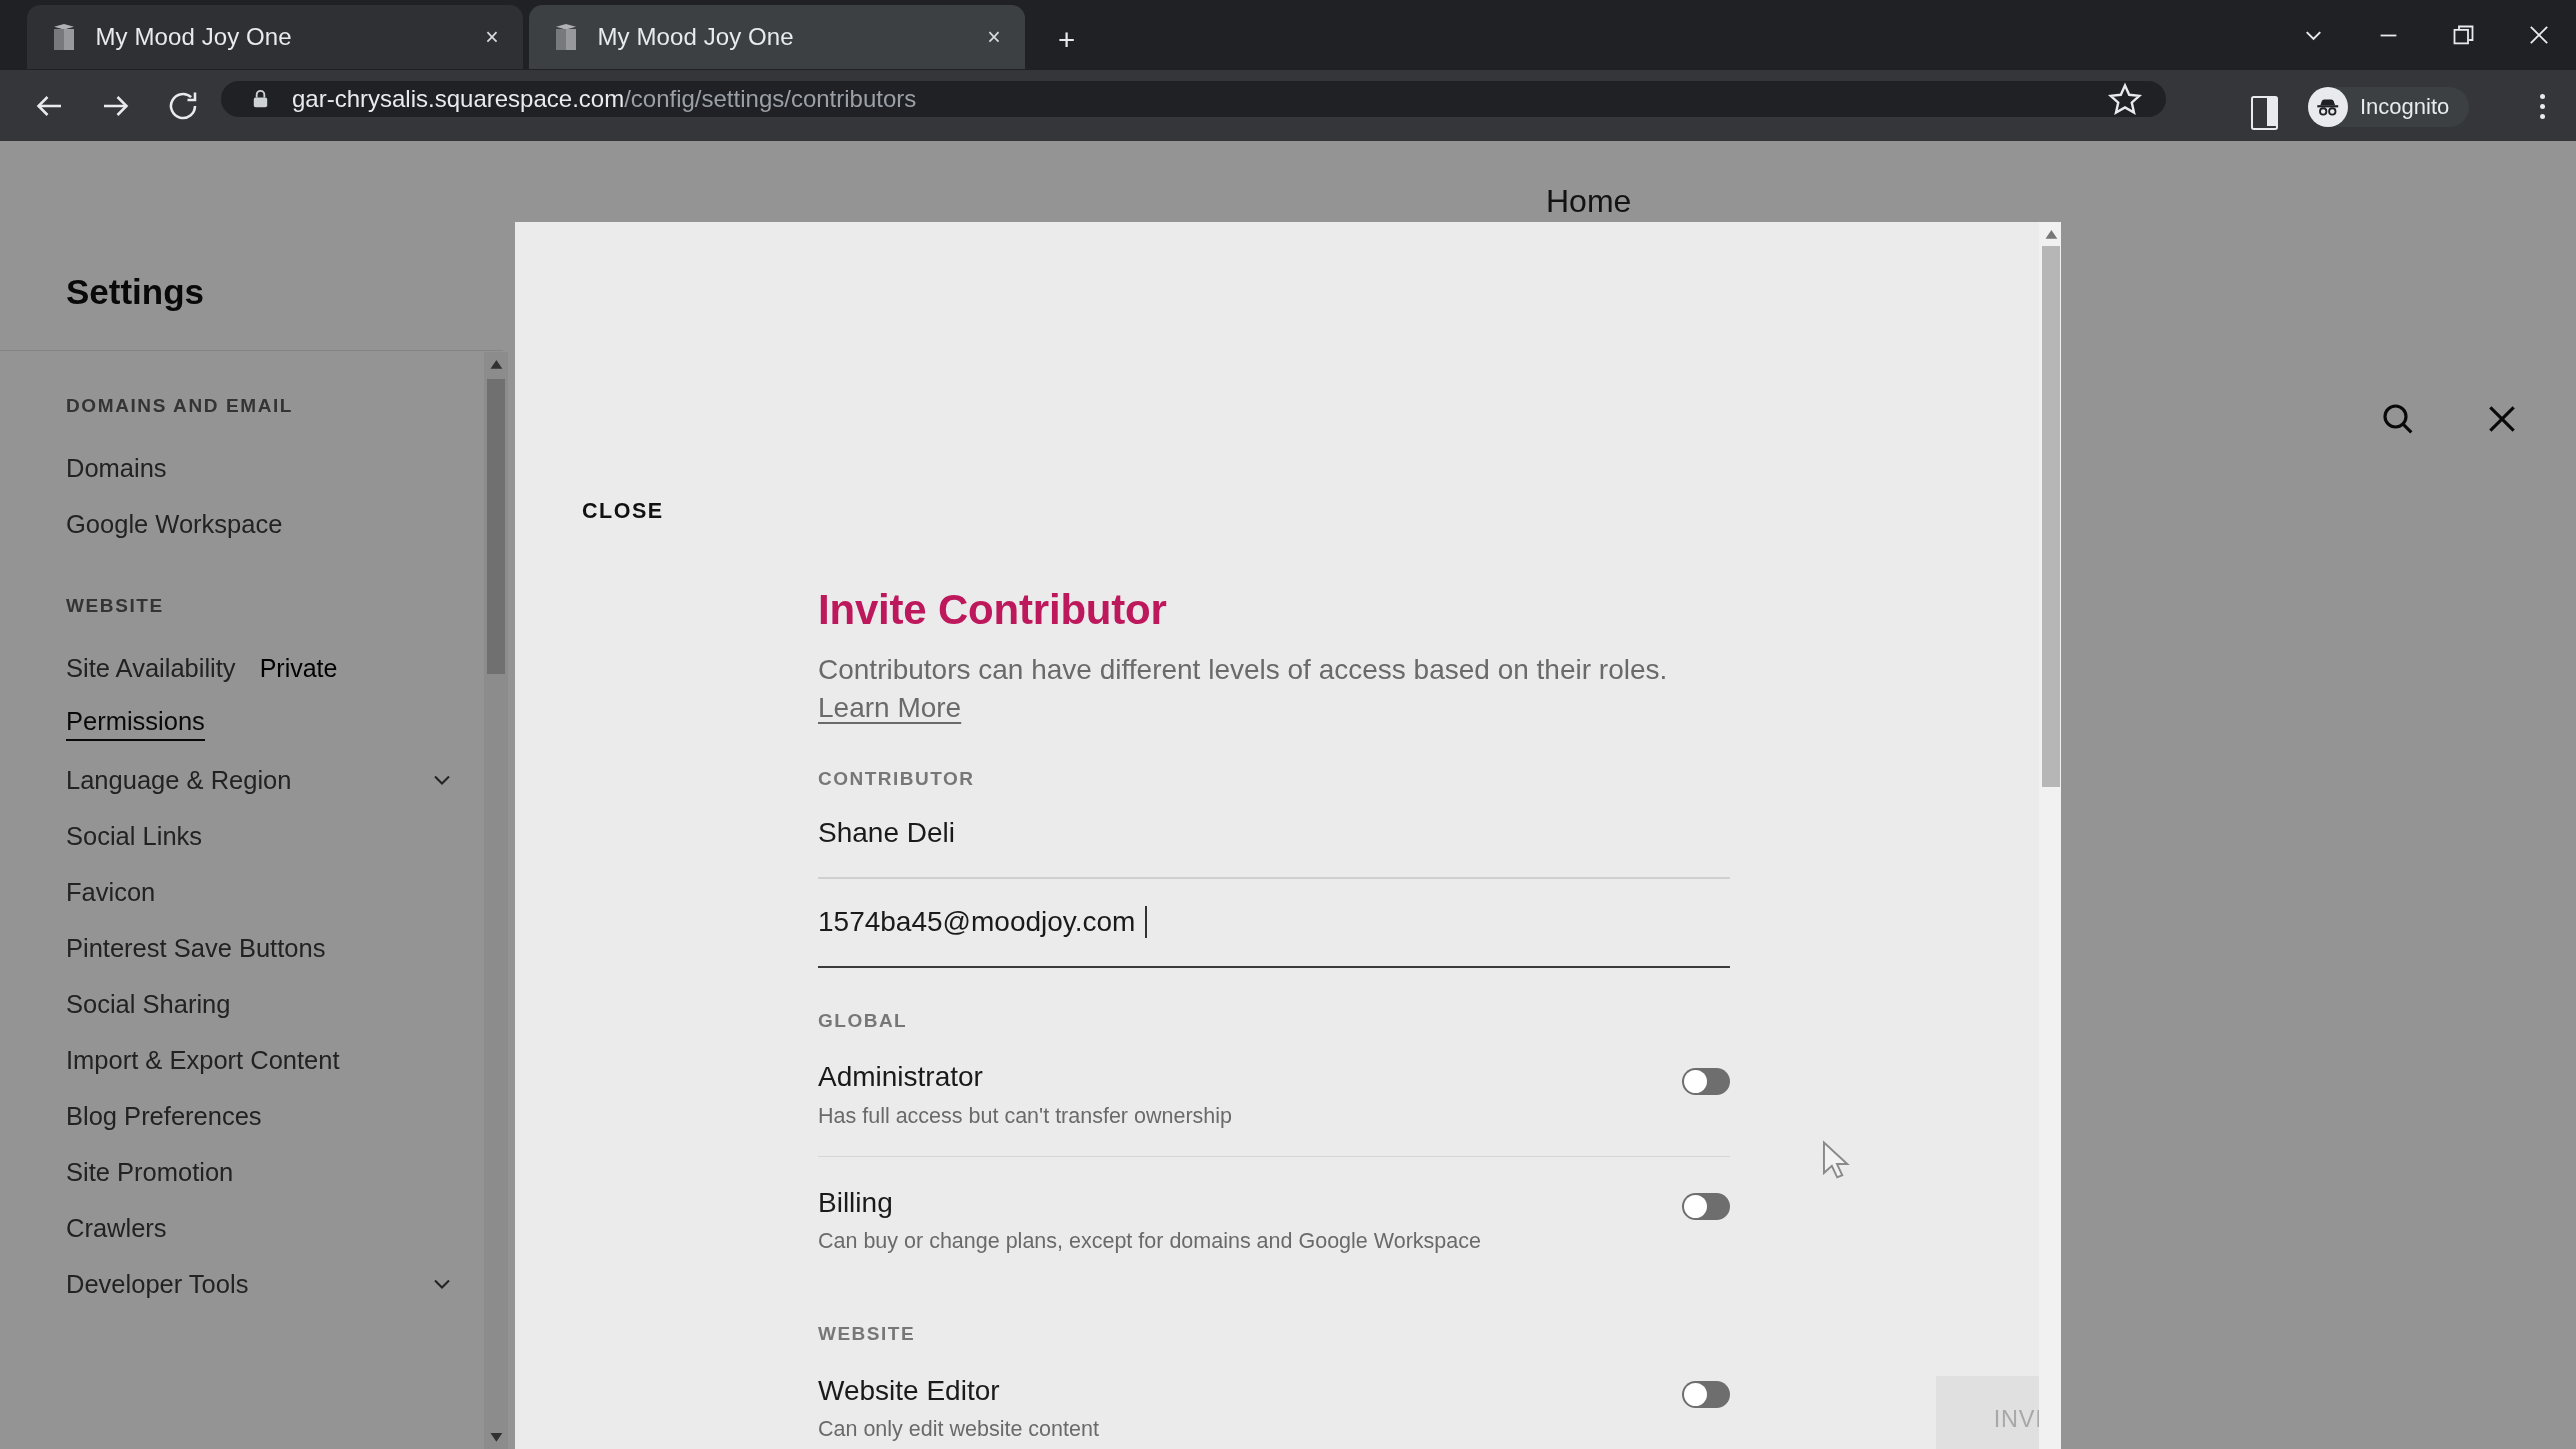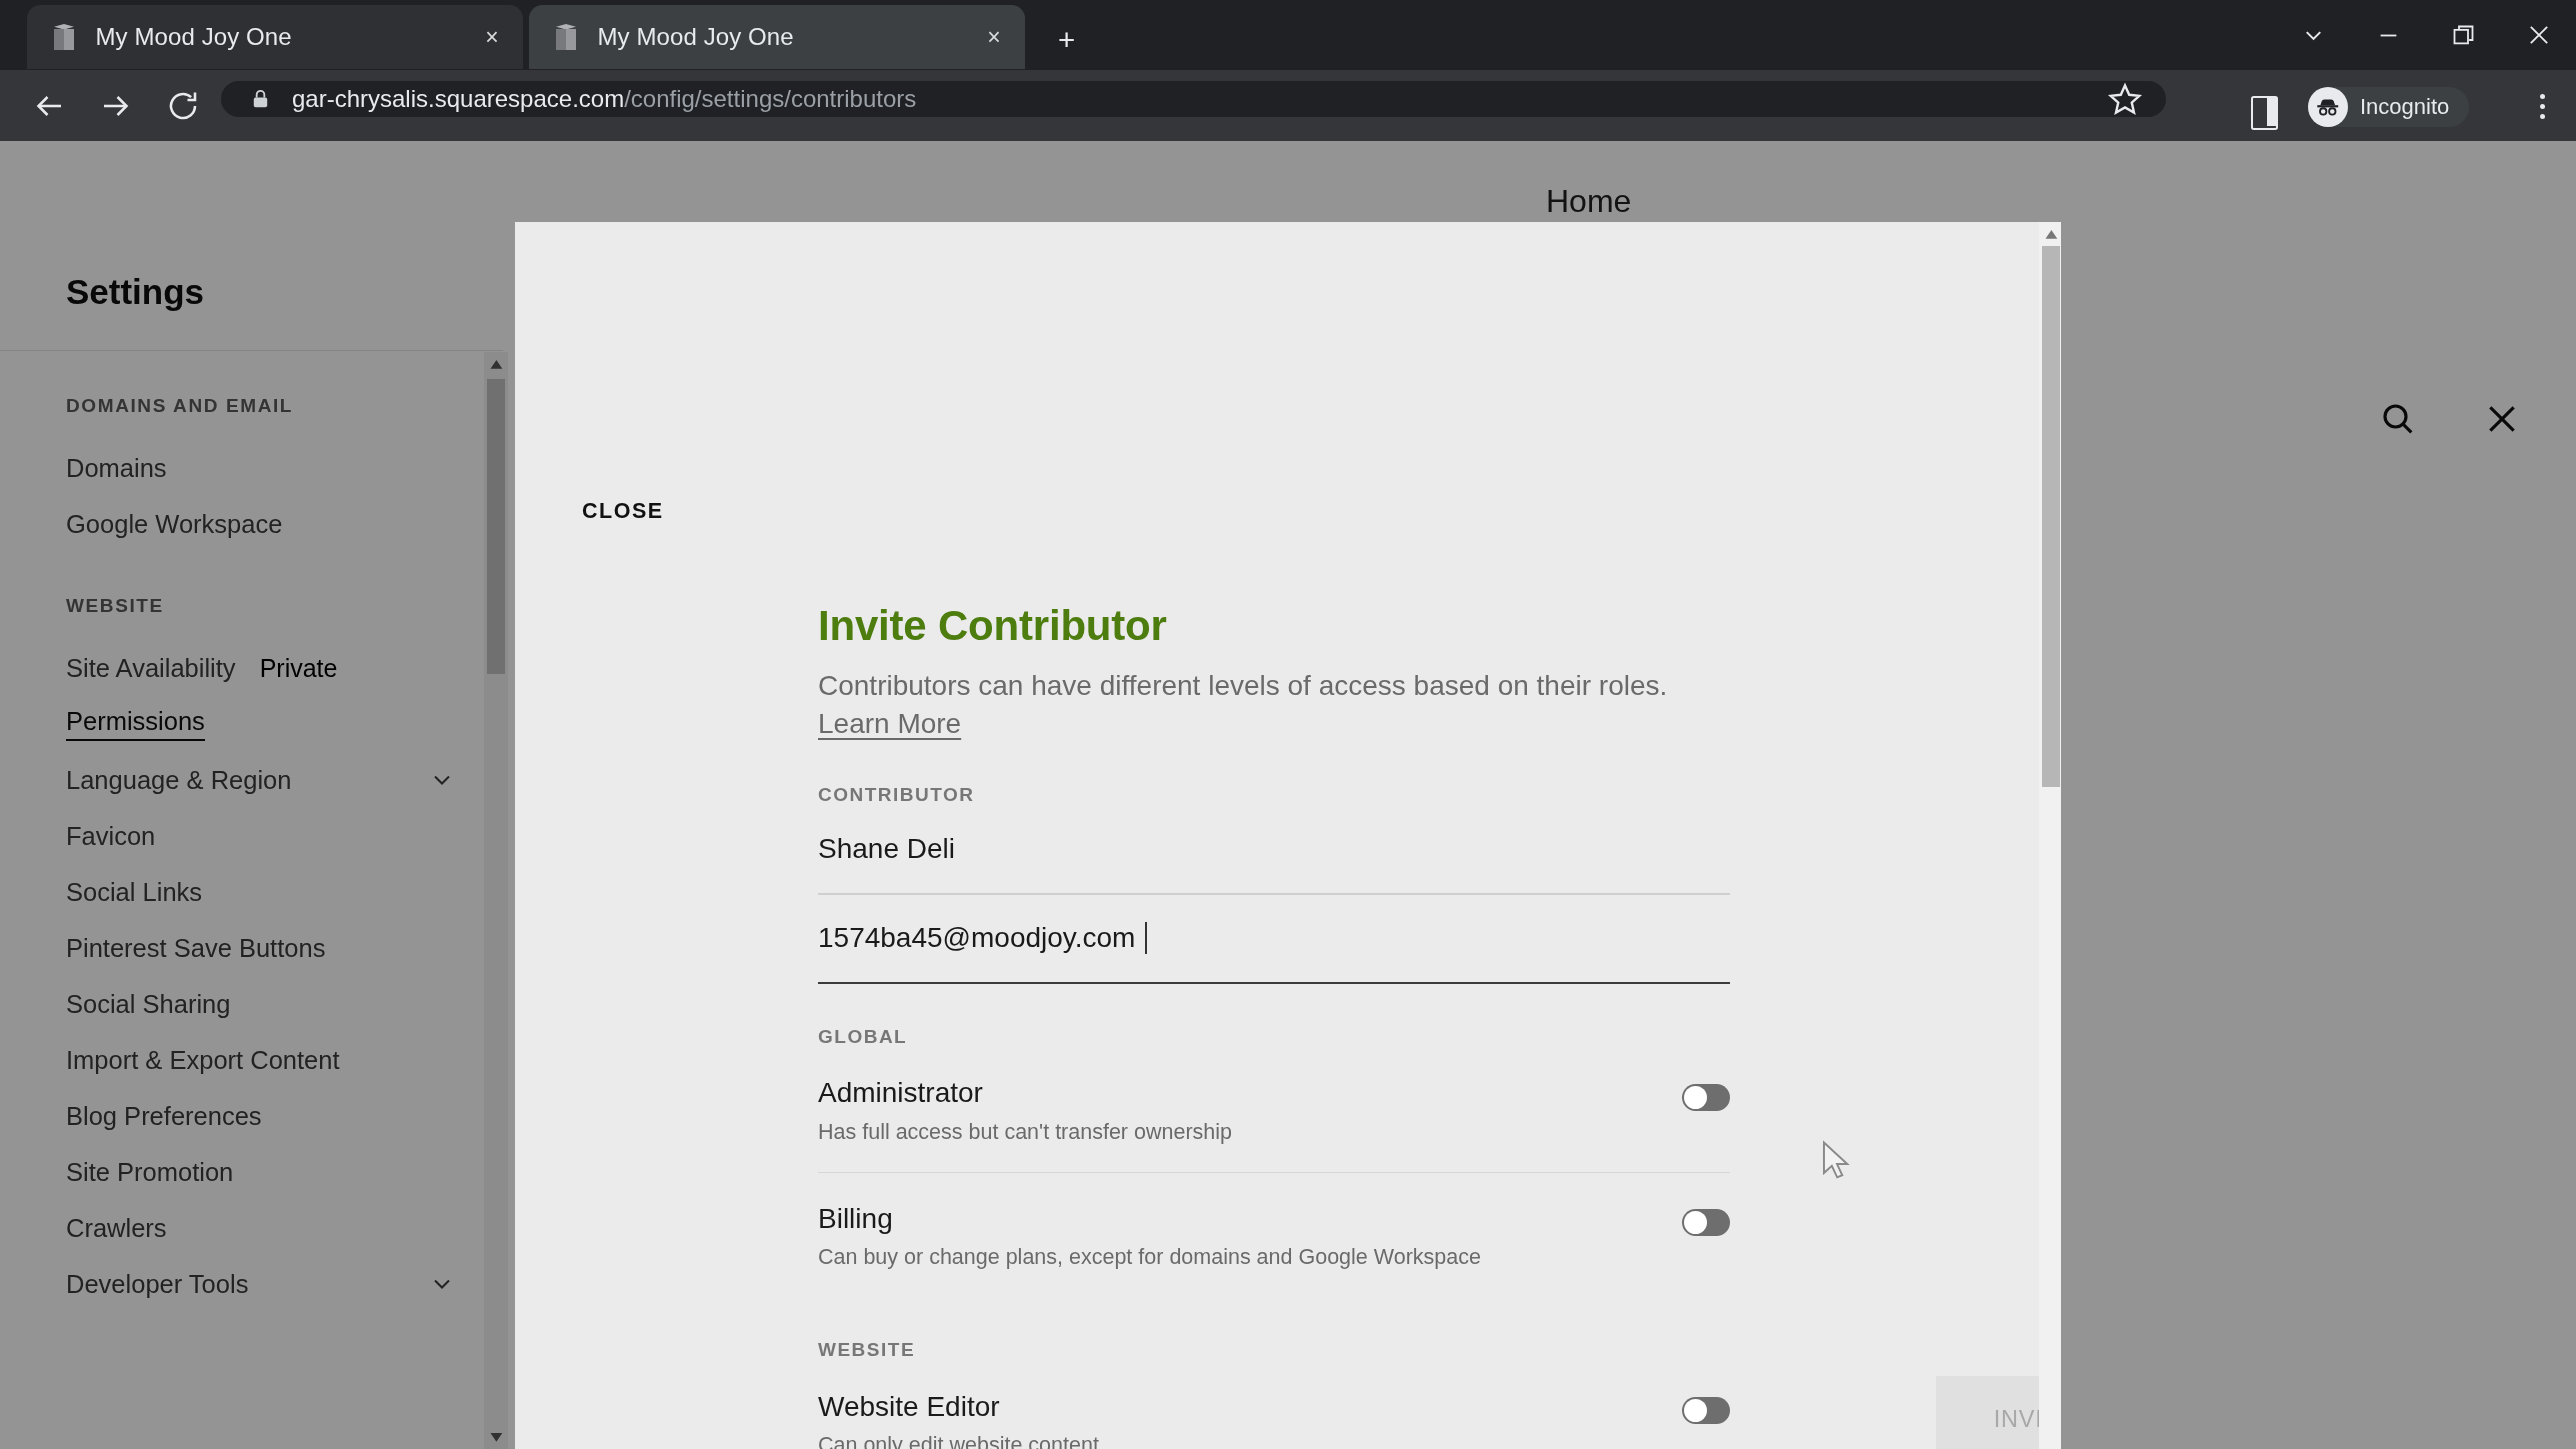--- a/index.html
+++ b/index.html
@@ -150,21 +150,21 @@
     background: #ebebeb; overflow: hidden;
   }
   .modal-close {
     position: absolute; left: 67px; top: 277px;
     font-size: 21.5px; letter-spacing: 1.5px; font-weight: 700; color: #111;
   }
   .modal-scroll { position: absolute; left: 0; top: 0; width: 1524px; height: 1305px; }
 
   .modal-content { position: absolute; left: 303px; top: 364px; width: 912px; }
 
-  .m-title { font-size: 42px; font-weight: 700; color: #4d7c0f; letter-spacing: -0.2px; margin-top: 16px; }
+  .m-title { font-size: 42px; font-weight: 700; color: #be185d; letter-spacing: -0.2px; }
   .m-desc {
     margin-top: 17.4px; font-size: 28px; line-height: 1.33; color: #6a6a6a;
     max-width: 885px;
   }
   .m-desc a { color: #6a6a6a; text-decoration: underline; text-underline-offset: 4.7px; }
 
   .sec-label {
     margin-top: 42px; font-size: 19px; letter-spacing: 1.5px;
     font-weight: 700; color: #777;
   }
@@ -359,24 +359,24 @@
           </div>
           <div class="nav-item">
             <span class="lbl">Language &amp; Region</span>
             <span class="chev">
               <svg width="28" height="28" viewBox="0 0 24 24" fill="none" stroke="currentColor" stroke-width="1.8">
                   <polyline points="6,9 12,15 18,9"></polyline>
                 </svg>
             </span>
           </div>
           <div class="nav-item">
+            <span class="lbl">Social Links</span>
+          </div>
+          <div class="nav-item">
             <span class="lbl">Favicon</span>
-          </div>
-          <div class="nav-item">
-            <span class="lbl">Social Links</span>
           </div>
           <div class="nav-item">
             <span class="lbl">Pinterest Save Buttons</span>
           </div>
           <div class="nav-item">
             <span class="lbl">Social Sharing</span>
           </div>
           <div class="nav-item">
             <span class="lbl">Import &amp; Export Content</span>
           </div>

